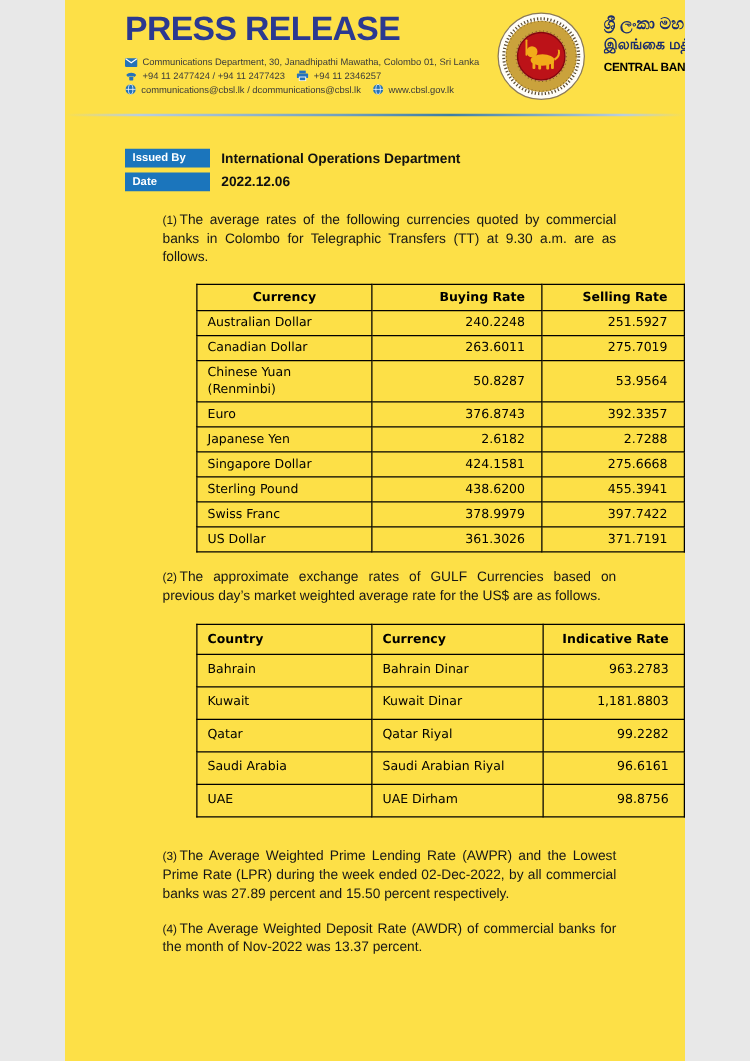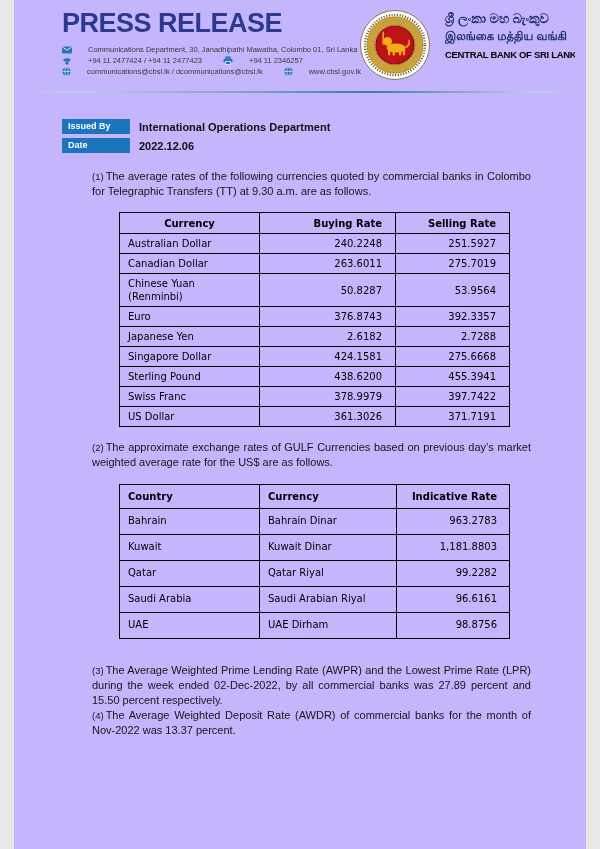--- a/index.html
+++ b/index.html
@@ -1,31 +1,31 @@
 <!DOCTYPE html>
 <html><head>
 <meta charset="utf-8">
 <style>
   * { margin:0; padding:0; box-sizing:border-box; }
   html,body { background:#e8e8e8; }
   .page {
-    position:relative; width:572px; height:849px; margin:0 auto;
-    background:#c4b5fd; overflow:hidden;
+    position:relative; width:496px; height:849px; margin:0 auto;
+    background:#fde047; overflow:hidden;
     font-family:"Liberation Sans", sans-serif; color:#141414;
   }
   
   .hdr { position:relative; height:91px; }
   .hdr-left { position:absolute; left:48px; top:8px; }
   .press-title {
     font-size:27px; font-weight:bold; letter-spacing:-0.5px;
     color:#2b3990; line-height:30px;
   }
   .contact { margin-top:6px; }
   .c-line {
-    display:flex; align-items:center; gap:16px;
+    display:flex; align-items:center; gap:4px;
     font-size:7.5px; color:#3a3a3a; line-height:11px; white-space:nowrap;
   }
   .c-line svg { flex:0 0 auto; }
   .c-line .sep-icon { margin-left:5px; }
   .hdr-right { position:absolute; left:345px; top:9px; display:flex; align-items:flex-start; gap:14px; }
   .bank-names { width:130px; overflow:hidden; }
   .bn-si { font-size:13px; font-weight:bold; color:#1c2d6e; line-height:19px; white-space:nowrap; }
   .bn-ta { font-size:11.5px; font-weight:bold; color:#1c2d6e; line-height:17px; white-space:nowrap; }
   .bn-en { font-size:9.5px; font-weight:bold; color:#000; letter-spacing:-0.3px; line-height:13px; margin-top:3px; white-space:nowrap; }
   .divider {
@@ -43,21 +43,21 @@
   .meta-val { margin-left:9px; font-size:11px; font-weight:bold; color:#111; }
   
   .para {
     margin:0 55px 0 78px; font-size:11px; line-height:15px;
     text-align:justify; color:#161616;
   }
   .para .pnum { font-size:9.5px; margin-right:2px; }
   .p1 { margin-top:16px; }
   .p2 { margin-top:13px; }
   .p3 { margin-top:24px; }
-  .p4 { }
+  .p4 { margin-top:13px; }
   
   table.tbl {
     border-collapse:collapse; table-layout:fixed; width:390px;
     margin-left:105px; border:1.6px solid #000;
     font-family:"DejaVu Sans", sans-serif; color:#000;
   }
   table.tbl th, table.tbl td { border:1px solid #000; font-size:10px; }
   table.tbl th { font-weight:bold; }
   
   .tt { margin-top:13px; }

